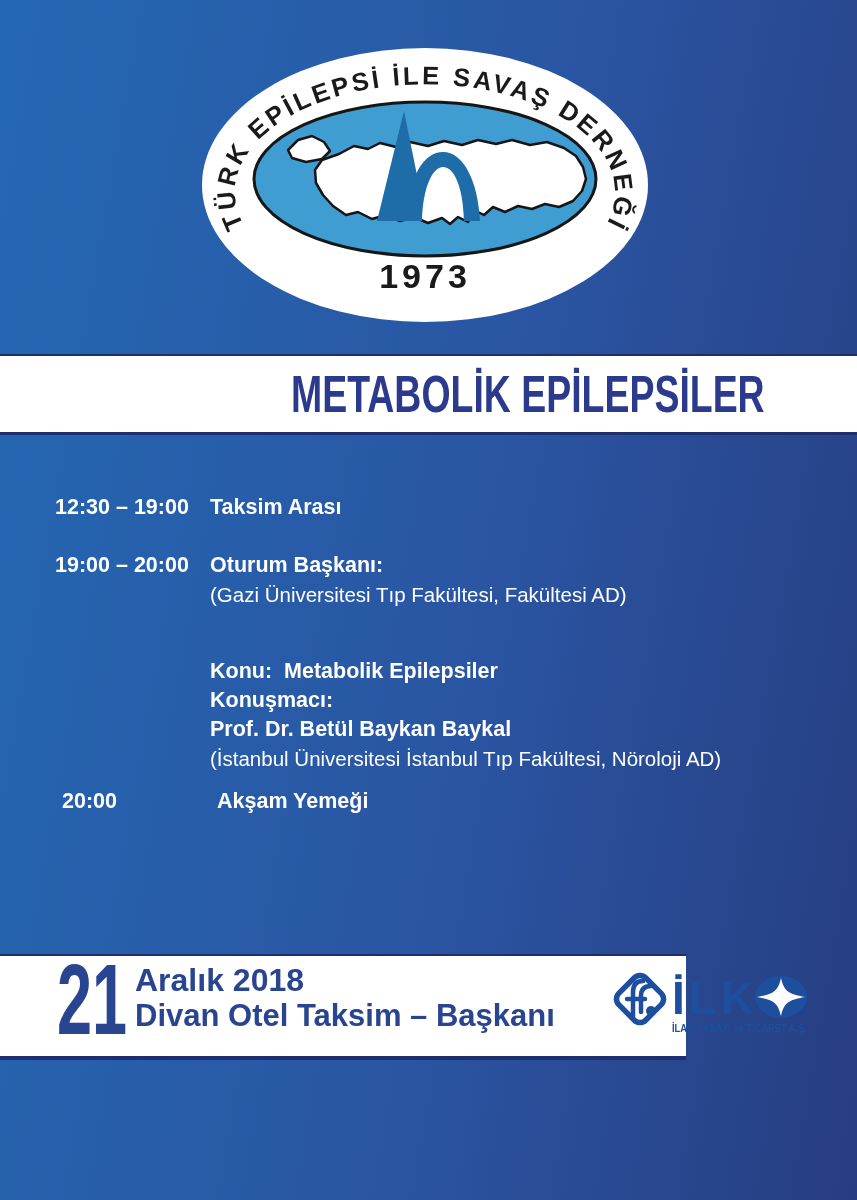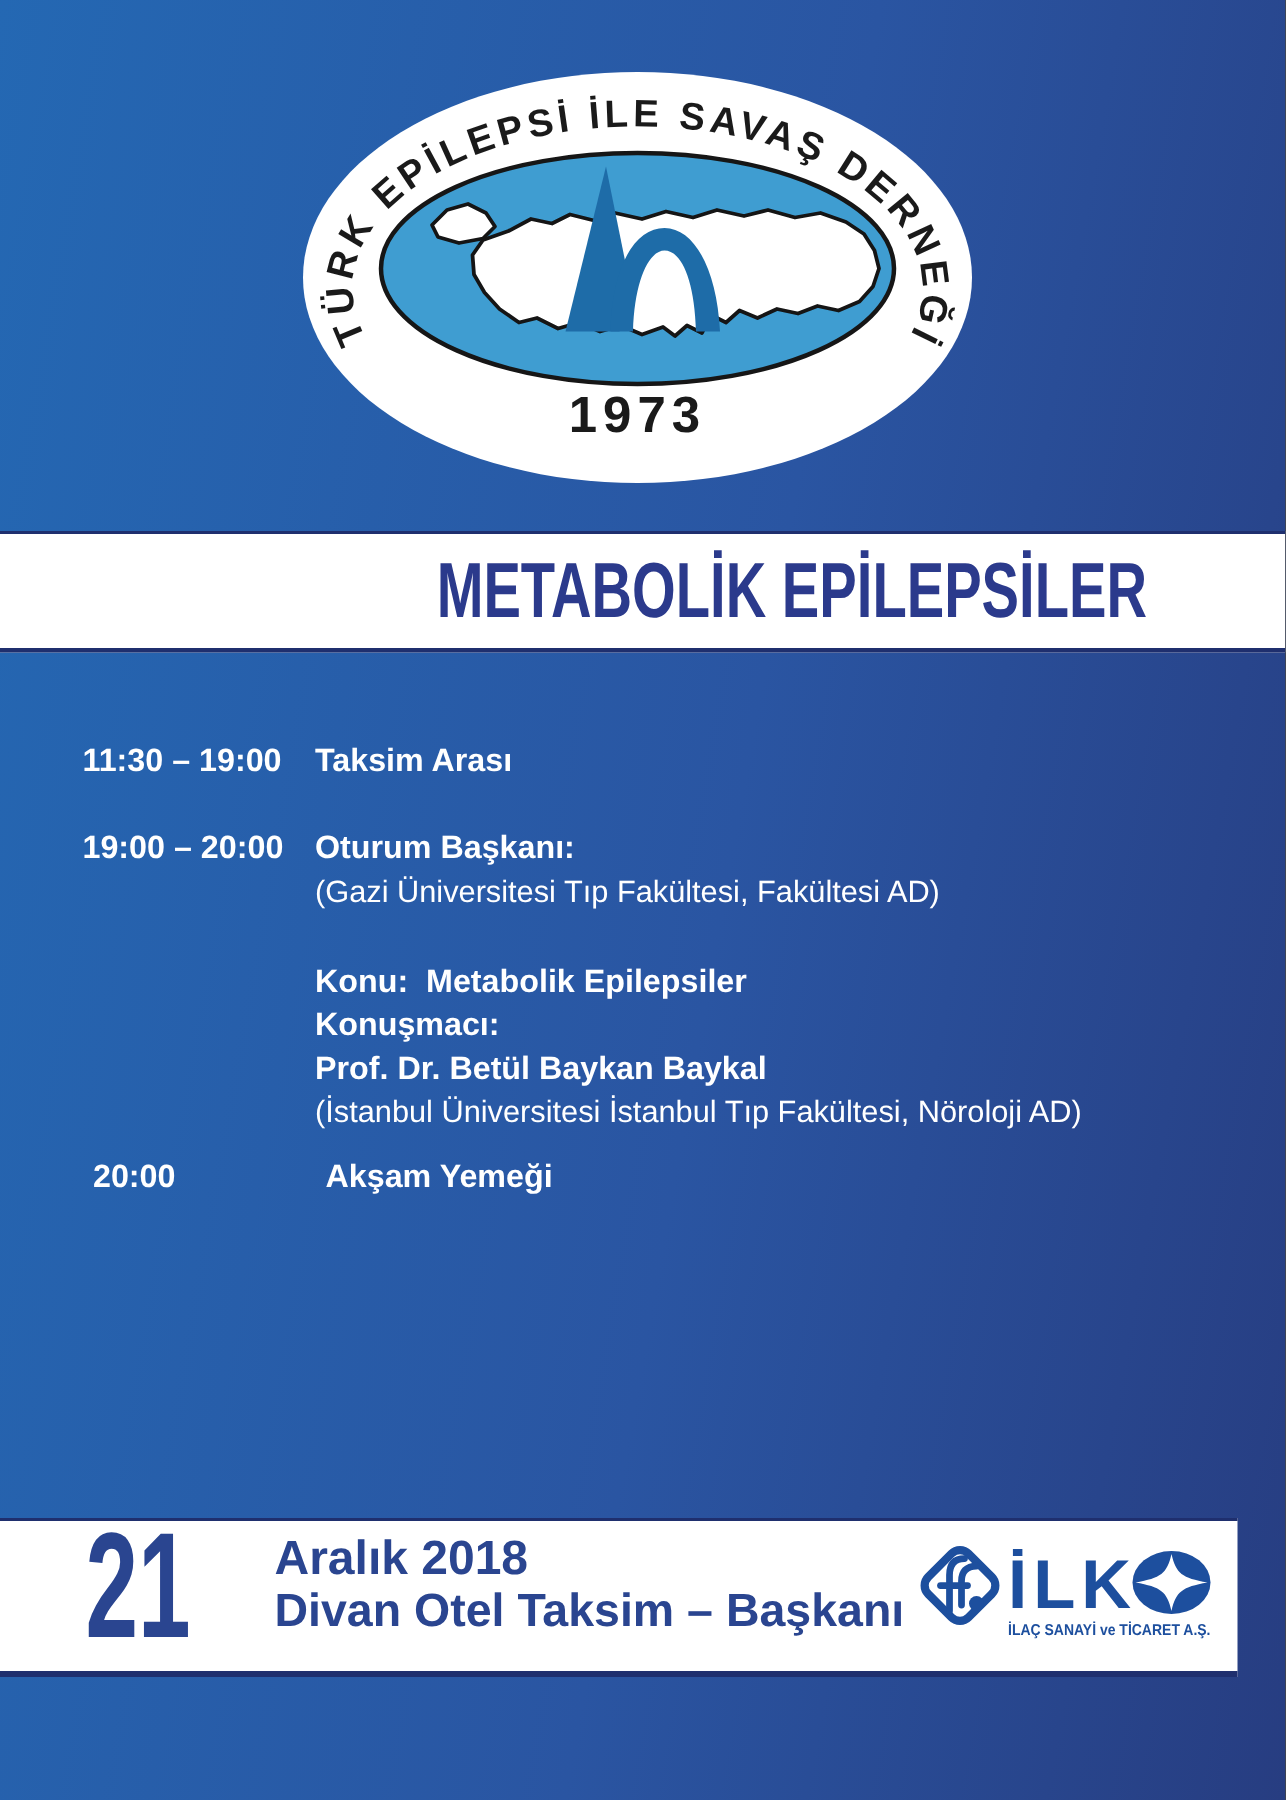--- a/index.html
+++ b/index.html
@@ -26,40 +26,40 @@
     display:inline-block;transform:scaleX(0.72);transform-origin:center;
     white-space:nowrap;
   }
   
   .schedule{
     position:absolute;left:55px;top:493px;width:740px;
     color:#ffffff;font-size:21.5px;line-height:29px;
   }
   .srow{display:flex;}
   .srow.gap-a{margin-bottom:29px;}
-  .srow.gap-b{margin-bottom:31px;}
+  .srow.gap-b{margin-bottom:48px;}
   .srow.gap-c{margin-bottom:14px;}
   .stime{width:155px;flex-shrink:0;font-weight:700;white-space:nowrap;}
   .stime.indent{padding-left:7px;}
   .slines{flex:1;}
   .sline{font-weight:700;white-space:pre-wrap;}
   .sline.light{font-weight:400;font-size:20.5px;}
   
   .footer-band{
-    position:absolute;left:0;top:1012px;width:825px;height:100px;
+    position:absolute;left:0;top:954px;width:686px;height:100px;
     background:#ffffff;
     border-top:2px solid #1F2F6E;border-bottom:4px solid #1F2F6E;
   }
   .day{
     position:absolute;left:57px;top:-7px;
     font-size:100px;line-height:100px;font-weight:700;color:#2A4590;
     transform:scaleX(0.63);transform-origin:left top;white-space:nowrap;
   }
   .date-block{
-    position:absolute;left:135px;top:6px;color:#2A4590;white-space:nowrap;margin-left:48px;
+    position:absolute;left:135px;top:6px;color:#2A4590;white-space:nowrap;
   }
   .date-line1{font-size:32px;line-height:36px;font-weight:700;}
   .date-line2{font-size:31px;line-height:36px;font-weight:700;}
   .ilko{position:absolute;left:610px;top:10px;width:200px;height:72px;}
 </style>
 </head>
 <body>
 
 <div class="poster">
 
@@ -87,21 +87,21 @@
     </g>
     <text x="223" y="240" text-anchor="middle" font-family="Liberation Sans, DejaVu Sans, sans-serif" font-size="34" font-weight="bold" fill="#1A1A1A" letter-spacing="4">1973</text>
   </svg>
 
   <div class="title-band">
     <h1>METABOLİK EPİLEPSİLER</h1>
   </div>
 
   <div class="schedule">
     <div class="srow gap-a">
-      <div class="stime">11:30 – 19:00</div>
+      <div class="stime">12:30 – 19:00</div>
       <div class="slines">
         <div class="sline">Taksim Arası</div>
       </div>
     </div>
     <div class="srow gap-b">
       <div class="stime">19:00 – 20:00</div>
       <div class="slines">
         <div class="sline">Oturum Başkanı:</div>
         <div class="sline light">(Gazi Üniversitesi Tıp Fakültesi, Fakültesi AD)</div>
       </div>

